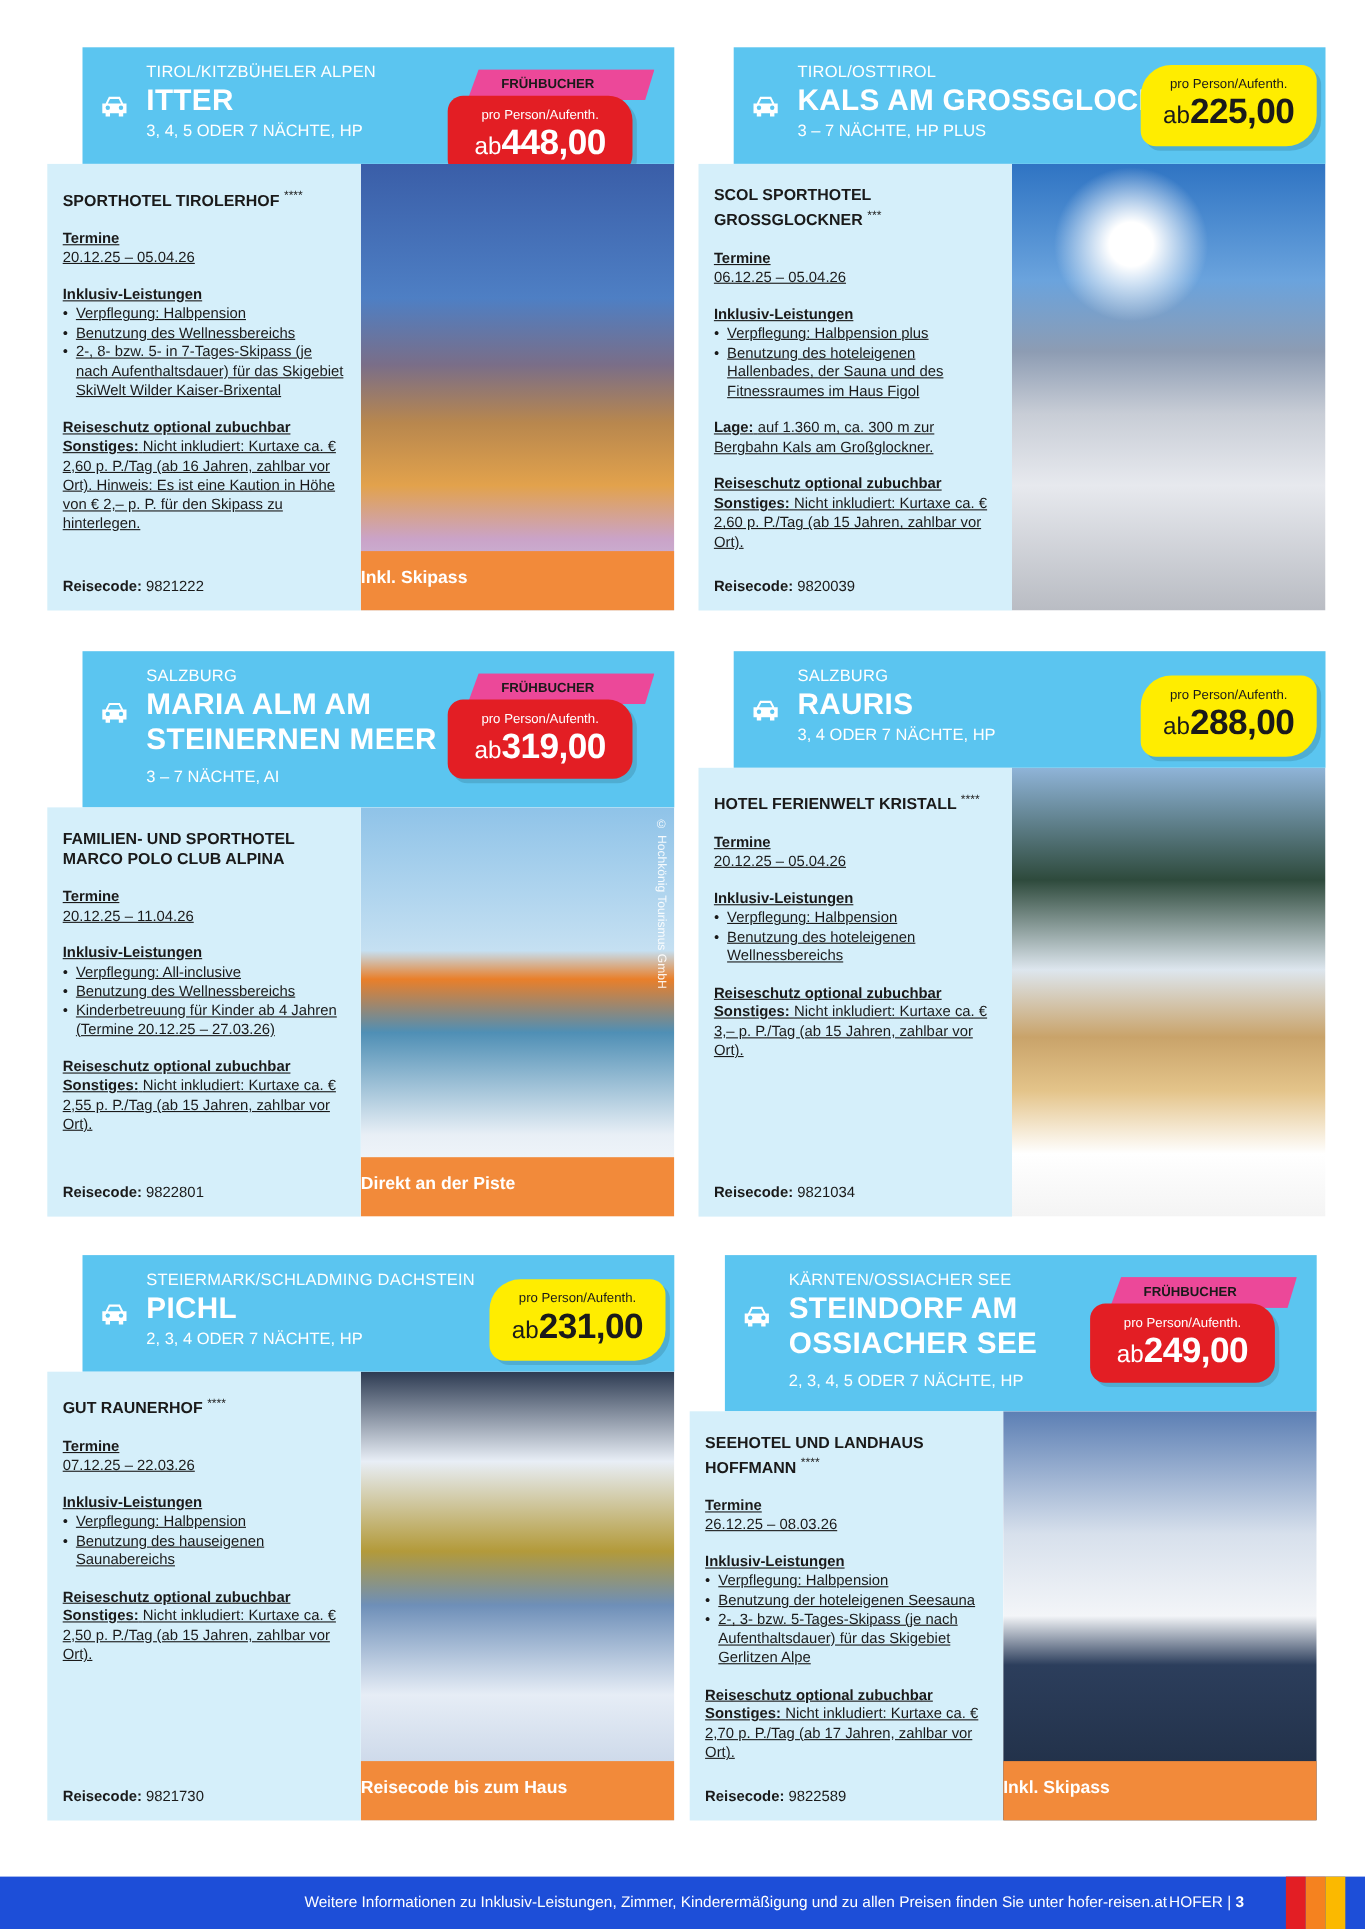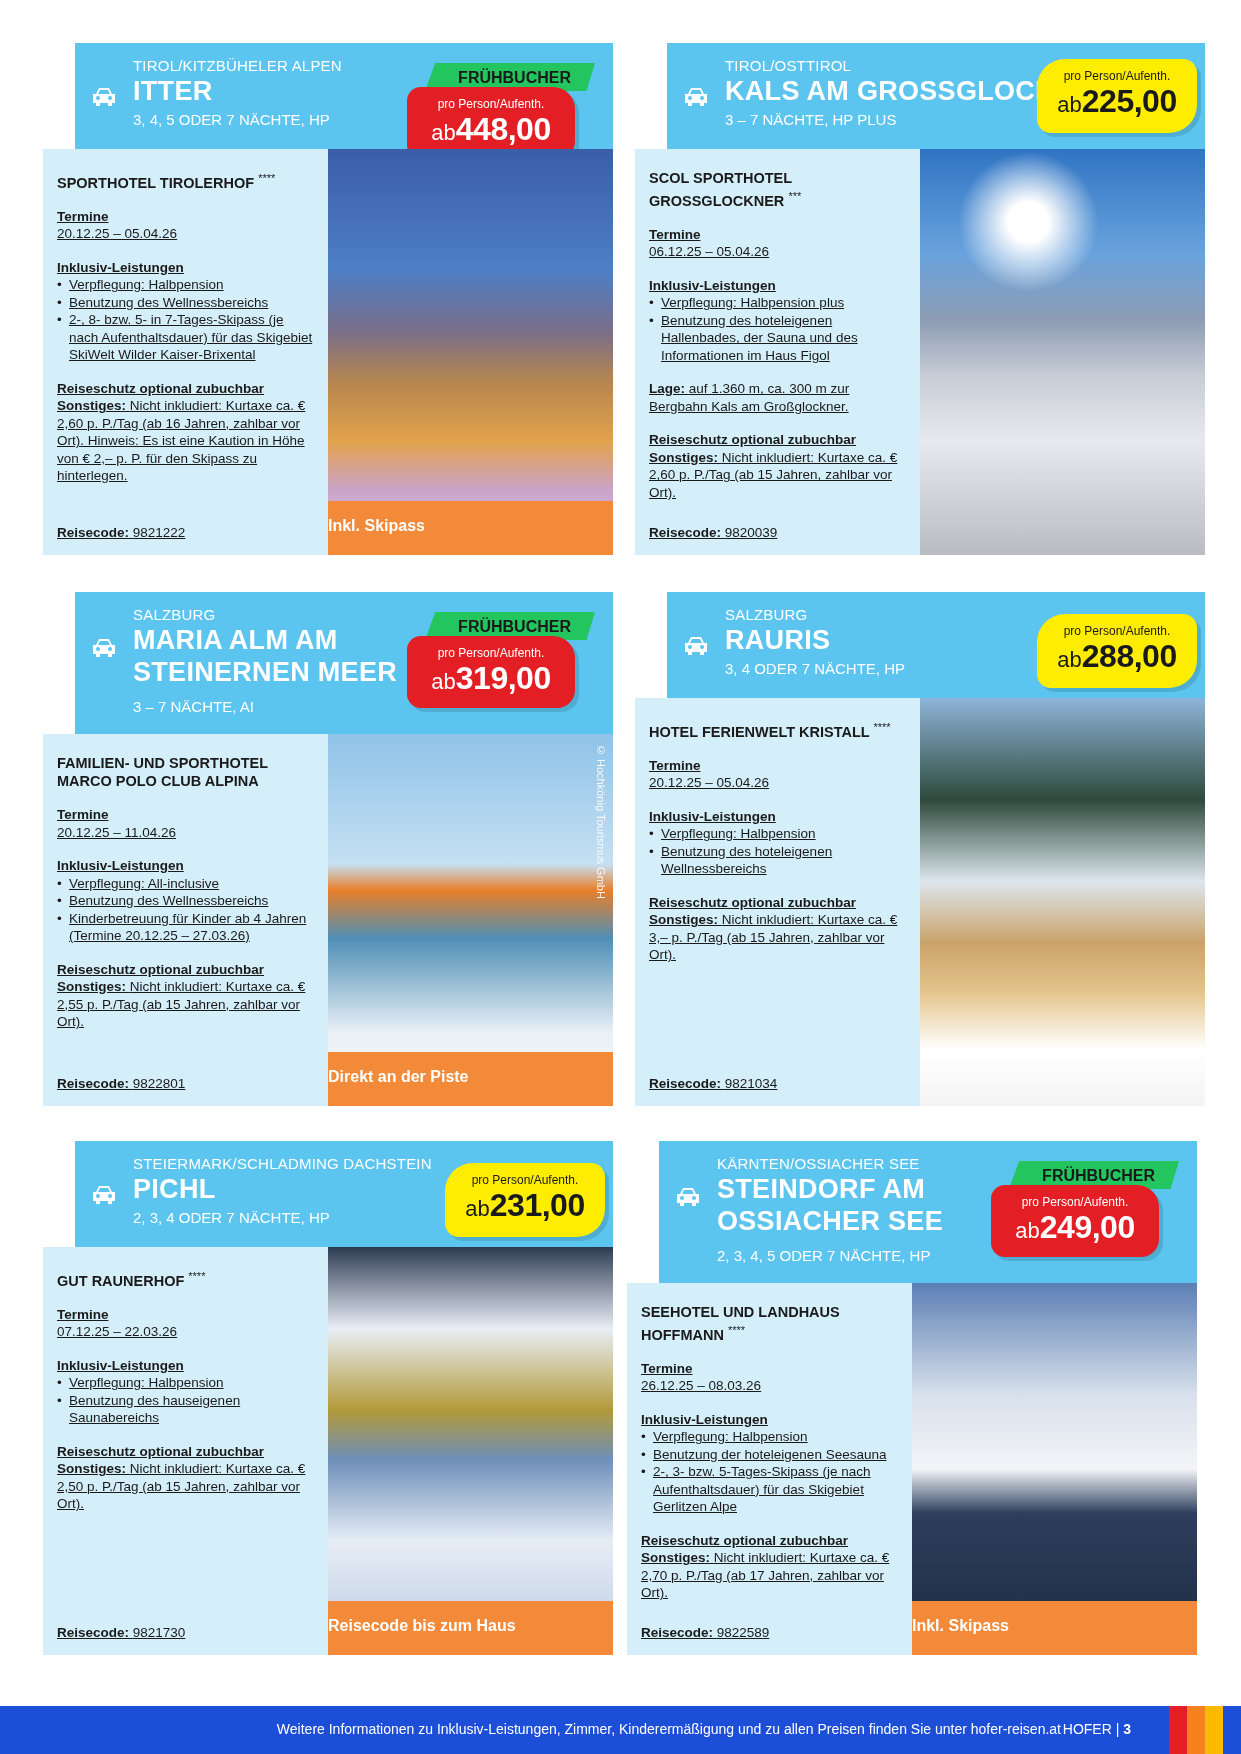--- a/index.html
+++ b/index.html
@@ -13,23 +13,23 @@
     margin-left: 32px;
   }
   .card-header.tall { height: 142px; }
   .car-icon { position: absolute; left: 16px; top: 42px; width: 26px; height: 22px; }
   .region { font-size: 15px; letter-spacing: 0.2px; line-height: 18px; }
   .title { font-size: 27px; font-weight: bold; line-height: 32px; letter-spacing: 0.3px; }
   .nights { font-size: 15px; line-height: 22px; margin-top: 2px; }
 
   .badge { position: absolute; top: 20px; right: 18px; }
   .badge-early {
-    position: absolute; right: 0; top: 0; width: 170px; height: 28px; background: #22c55e;
+    position: absolute; right: 0; top: 0; width: 170px; height: 28px; background: #ec4899;
     clip-path: polygon(6% 0, 100% 0, 95% 100%, 0 100%);
-    font-size: 16px; font-weight: bold; color: #1a1a1a; text-align: right; padding: 6px 24px 0 0;
+    font-size: 12px; font-weight: bold; color: #1a1a1a; text-align: center; padding: 6px 24px 0 0;
   }
   .badge-price-red {
     position: absolute; right: 20px; top: 24px; width: 168px; height: 72px; background: #e31e24;
     border-radius: 14px 22px 18px 14px; color: #fff; text-align: center;
     box-shadow: 4px 4px 0 rgba(0,0,0,0.12);
   }
   .badge-price-yellow {
     position: absolute; right: 20px; top: 10px; width: 160px; height: 74px; background: #ffed00;
     border-radius: 28px 14px 28px 14px; color: #1a1a1a; text-align: center;
     box-shadow: 4px 4px 0 rgba(0,0,0,0.12);
@@ -44,21 +44,21 @@
     width: 285px; background: #d5effa; padding: 20px 14px 0 14px; position: relative;
     font-size: 13.5px; line-height: 17.5px;
   }
   .hotel { font-weight: bold; font-size: 14.5px; line-height: 18px; text-transform: uppercase; margin-bottom: 16px; }
   .stars { font-size: 11px; vertical-align: super; font-weight: normal; }
   .lbl { font-weight: bold; }
   .block { margin-bottom: 16px; text-decoration: underline; }
   .bullets { list-style: none; }
   .bullets li { padding-left: 12px; position: relative; }
   .bullets li::before { content: "•"; position: absolute; left: 0; }
-  .code { position: absolute; left: 14px; bottom: 14px; text-decoration: underline; }
+  .code { position: absolute; left: 14px; bottom: 14px; }
 
   .media { flex: 1; position: relative; overflow: hidden; }
   .photo { position: absolute; inset: 0; }
   .ribbon {
     position: absolute; left: 0; right: 0; bottom: 0; height: 54px; background: #f28a3a;
     color: #fff; font-weight: bold; font-size: 16px; line-height: 50px;
   }
   .credit {
     position: absolute; right: 6px; top: 10px; writing-mode: vertical-rl; font-size: 11px;
     color: rgba(255,255,255,0.9);
@@ -153,21 +153,21 @@
     <div class="info">
       <div class="hotel"><span>SCOL SPORTHOTEL</span><br><span>GROSSGLOCKNER</span> <span class="stars">***</span></div>
       <div class="block">
           <div class="lbl">Termine</div>
           <div>06.12.25 – 05.04.26</div>
         </div>
       <div class="block">
         <div class="lbl">Inklusiv-Leistungen</div>
         <ul class="bullets">
           <li>Verpflegung: Halbpension plus</li>
-          <li>Benutzung des hoteleigenen Hallenbades, der Sauna und des Informationen im Haus Figol</li>
+          <li>Benutzung des hoteleigenen Hallenbades, der Sauna und des Fitnessraumes im Haus Figol</li>
         </ul>
       </div>
       <div class="block"><span class="lbl">Lage:</span> <span>auf 1.360 m, ca. 300 m zur Bergbahn Kals am Großglockner.</span></div>
       <div class="block">
         <div class="lbl">Reiseschutz optional zubuchbar</div>
         <div><span class="lbl">Sonstiges:</span> <span>Nicht inkludiert: Kurtaxe ca. € 2,60 p. P./Tag (ab 15 Jahren, zahlbar vor Ort).</span></div>
       </div>
       <div class="code"><span class="lbl">Reisecode:</span> <span>9820039</span></div>
     </div>
     <div class="media">

